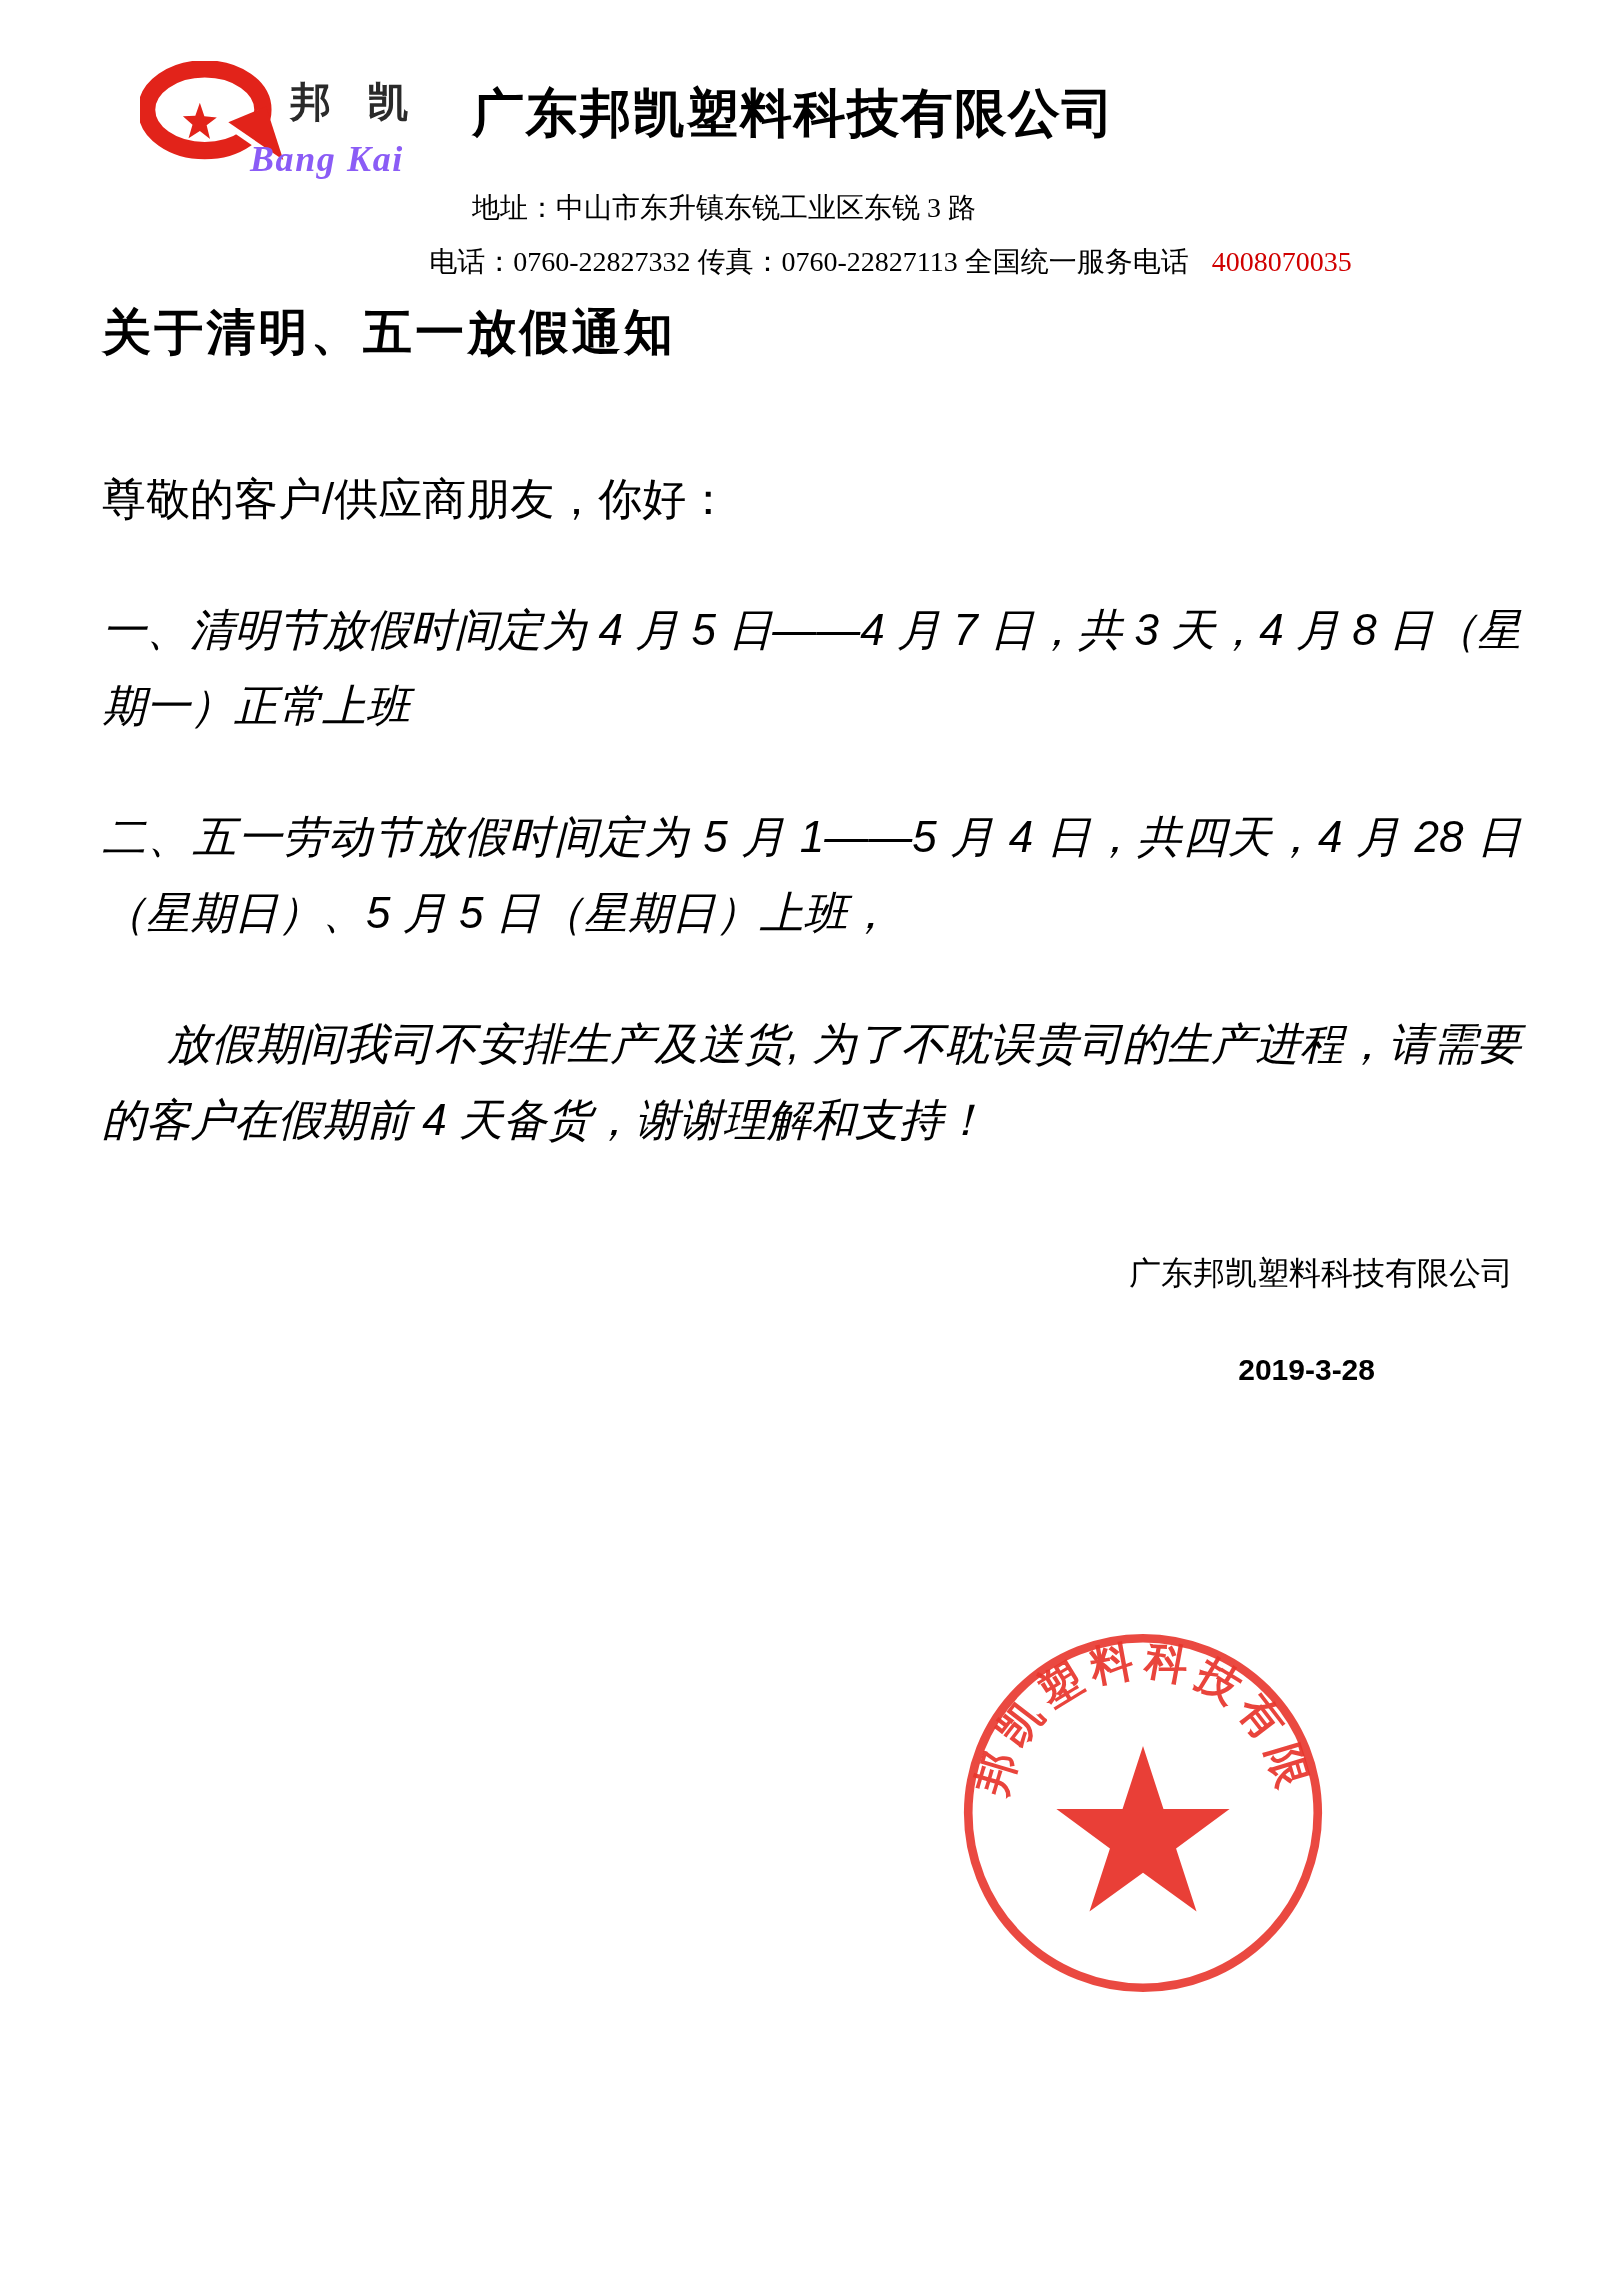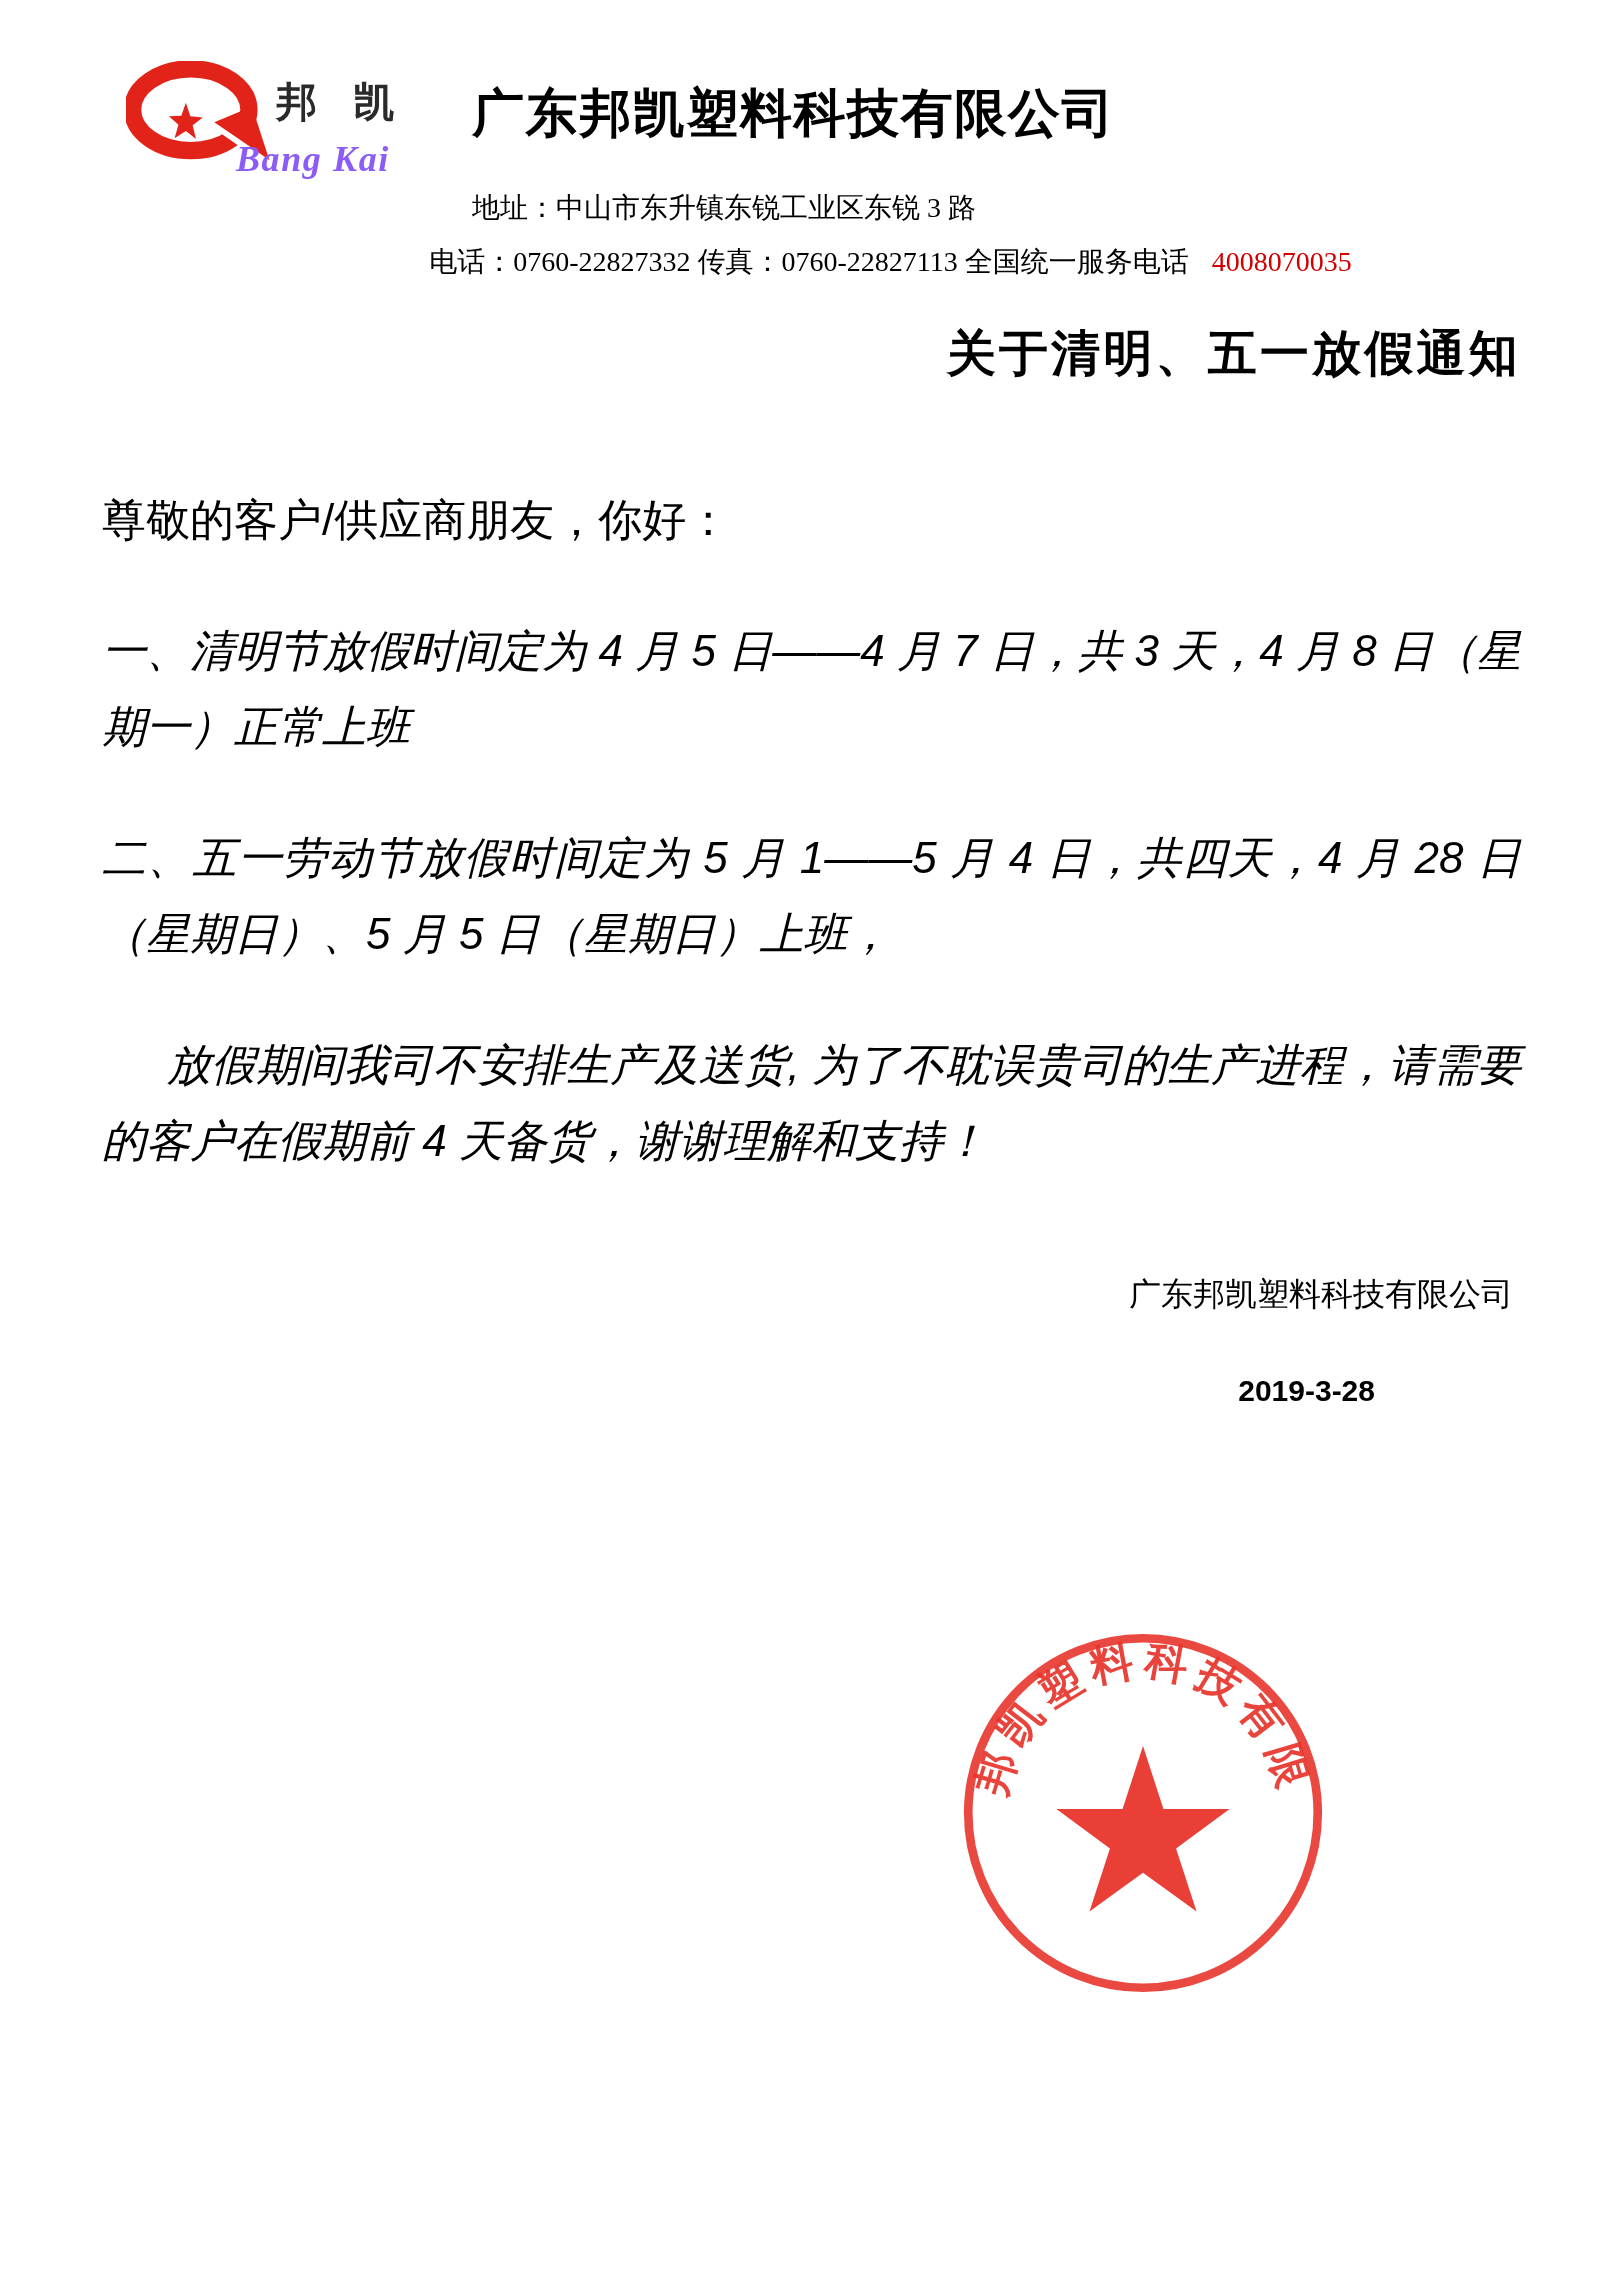--- a/index.html
+++ b/index.html
@@ -23,21 +23,21 @@
     padding: 0 102px;
   }
 
   
   .letterhead {
     position: relative;
     height: 236px;
   }
   .logo-wrap {
     position: absolute;
-    left: 12px;
+    left: 26px;
     top: 55px;
     width: 307px;
     height: 142px;
   }
   .logo-mark {
     position: absolute;
     left: 12px;
     top: 6.3px;
     width: 146px;
     height: 110px;
@@ -94,22 +94,22 @@
     white-space: nowrap;
   }
   .hotline {
     color: #d00000;
     font-family: "Liberation Serif", serif;
     margin-left: 16px;
   }
 
   
   .doc-title {
-    margin-top: 85px;
-    text-align: right;
+    margin-top: 64px;
+    text-align: left;
     font-family: "Liberation Sans", sans-serif;
     font-weight: bold;
     font-size: 49px;
     letter-spacing: 3.2px;
   }
 
   
   .body-text {
     margin-top: 95px;
     font-family: "Liberation Sans", sans-serif;

